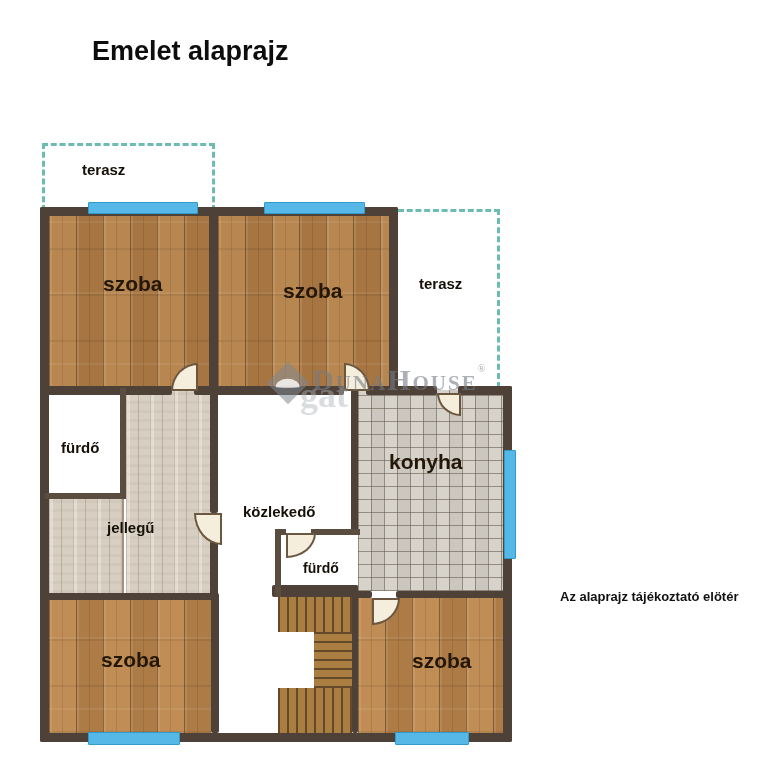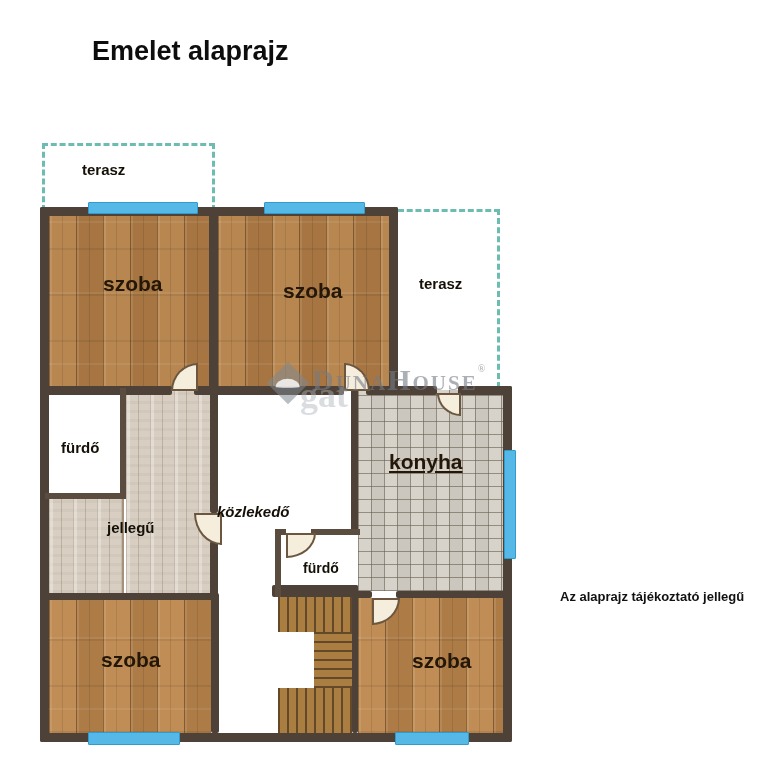--- a/index.html
+++ b/index.html
@@ -123,27 +123,27 @@
 <div class="door rbl" style="left:194px;top:513px;width:24px;height:28px;"></div>
 <div class="door rbr" style="left:286px;top:533px;width:26px;height:21px;"></div>
 <div class="door rbr" style="left:372px;top:598px;width:24px;height:23px;"></div>
 
 <div class="lbl lbl-small" style="left:82px;top:161px;">terasz</div>
 <div class="lbl lbl-room" style="left:103px;top:272px;">szoba</div>
 <div class="lbl lbl-room" style="left:283px;top:279px;">szoba</div>
 <div class="lbl lbl-small" style="left:419px;top:275px;">terasz</div>
 <div class="lbl lbl-small" style="left:61px;top:439px;">fürdő</div>
 <div class="lbl lbl-small" style="left:107px;top:519px;">jellegű</div>
-<div class="lbl lbl-small" style="left:217px;top:503px;font-style:italic;">közlekedő</div>
-<div class="lbl lbl-room" style="left:389px;top:450px;text-decoration:underline;">konyha</div>
+<div class="lbl lbl-small" style="left:243px;top:503px;">közlekedő</div>
+<div class="lbl lbl-room" style="left:389px;top:450px;">konyha</div>
 <div class="lbl" style="left:303px;top:560px;font-size:14px;">fürdő</div>
 <div class="lbl lbl-room" style="left:101px;top:648px;">szoba</div>
 <div class="lbl lbl-room" style="left:412px;top:649px;">szoba</div>
 
-<div class="disclaimer">Az alaprajz tájékoztató jellegű</div>
+<div class="disclaimer">Az alaprajz tájékoztató elötér</div>
 
 <div class="wm-frag" style="left:300px;top:374px;">gat</div>
 <div class="wm-diamond" style="left:273px;top:368px;">
   <div class="wm-swoosh"></div>
 </div>
 <div class="wm" style="left:312px;top:363px;">
   <span class="wm-text">DunaHouse</span><span class="wm-reg">®</span>
 </div>
 
 </body></html>

